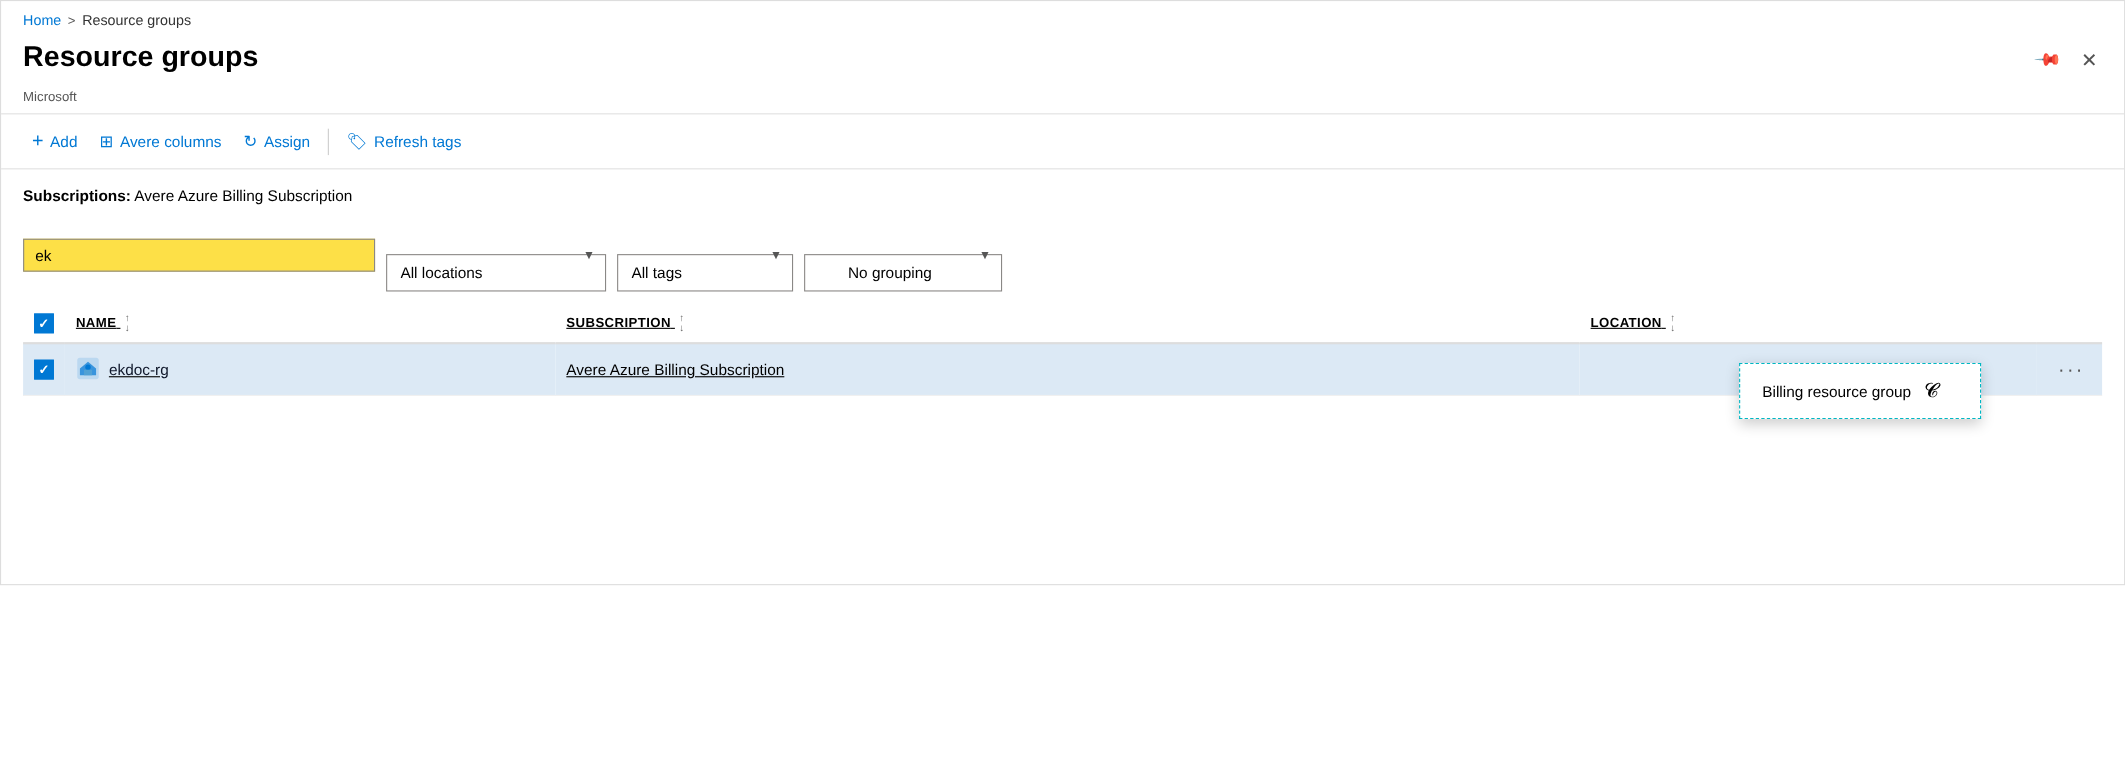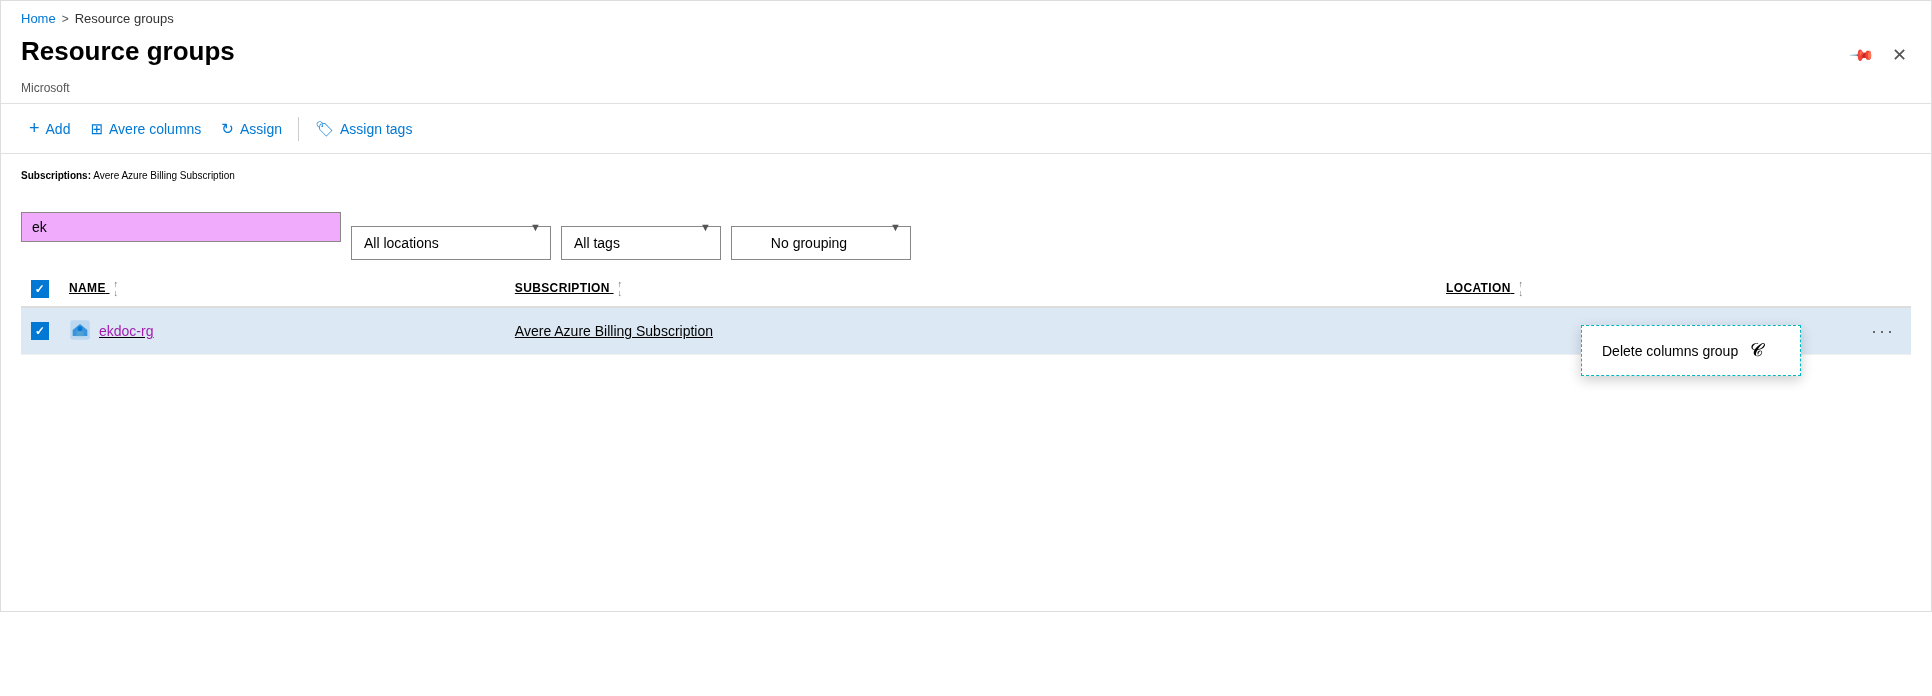--- a/index.html
+++ b/index.html
@@ -8,21 +8,21 @@
       font-size: 14px;
       background: #fff;
       color: #000;
       width: 1932px;
       min-height: 696px;
     }
 
     .panel {
       border: 1px solid #ddd;
       background: #fff;
-      height: 612px;
+      height: 532px;
       display: flex;
       flex-direction: column;
     }
 
     
     .breadcrumb {
       padding: 10px 20px 6px 20px;
       display: flex;
       align-items: center;
       gap: 6px;
@@ -113,40 +113,40 @@
     .content {
       padding: 16px 20px;
       flex: 1;
       display: flex;
       flex-direction: column;
       gap: 12px;
     }
 
     
     .subscriptions-row {
-      font-size: 10px;
+      font-size: 14px;
       color: #000;
     }
     .subscriptions-row strong {
       font-weight: 700;
     }
 
     
     .filter-row {
       display: flex;
       align-items: center;
       gap: 10px;
     }
     .filter-input {
       border: 1px solid #8a8886;
       padding: 6px 10px;
       font-size: 14px;
       width: 320px;
       outline: none;
-      background: #f0abfc;
+      background: #fde047;
     }
 
     .filter-dropdown {
       border: 1px solid #8a8886;
       background: #fff;
       padding: 6px 36px 6px 12px;
       font-size: 14px;
       cursor: pointer;
       appearance: none;
       -webkit-appearance: none;
@@ -240,21 +240,21 @@
     }
     .checkbox-checked::after {
       content: '✓';
       color: #fff;
       font-size: 12px;
       font-weight: bold;
     }
 
     
     .resource-link {
-      color: #a21caf;
+      color: #0f172a;
       cursor: pointer;
       text-decoration: none;
     }
 
     
     .row-actions {
       position: relative;
       display: flex;
       justify-content: flex-end;
       align-items: center;
@@ -348,21 +348,21 @@
       <span style="font-size:15px;">⊞</span>
       <span>Avere columns</span>
     </button>
     <button class="toolbar-btn">
       <span style="font-size:15px;">↻</span>
       <span>Assign</span>
     </button>
     <div class="toolbar-divider"></div>
     <button class="toolbar-btn">
       <span style="font-size:15px; color:#0078d4;">🏷</span>
-      <span>Assign tags</span>
+      <span>Refresh tags</span>
     </button>
   </div>
 
   <div class="content">
 
     <div class="subscriptions-row">
       <strong>Subscriptions:</strong>
       <span>Avere Azure Billing Subscription</span>
     </div>
 
@@ -440,21 +440,21 @@
               <a class="resource-link">ekdoc-rg</a>
             </div>
           </td>
           <td>Avere Azure Billing Subscription</td>
           <td>
 
             <div class="row-actions">
 
               <div class="context-menu">
                 <div class="context-menu-item">
-                  <span>Delete columns group</span>
+                  <span>Billing resource group</span>
                   <span class="cursor-pointer">𝓒</span>
                 </div>
               </div>
             </div>
           </td>
           <td style="text-align:right; padding-right:8px;">
             <button class="ellipsis-btn">···</button>
           </td>
         </tr>
       </tbody>

